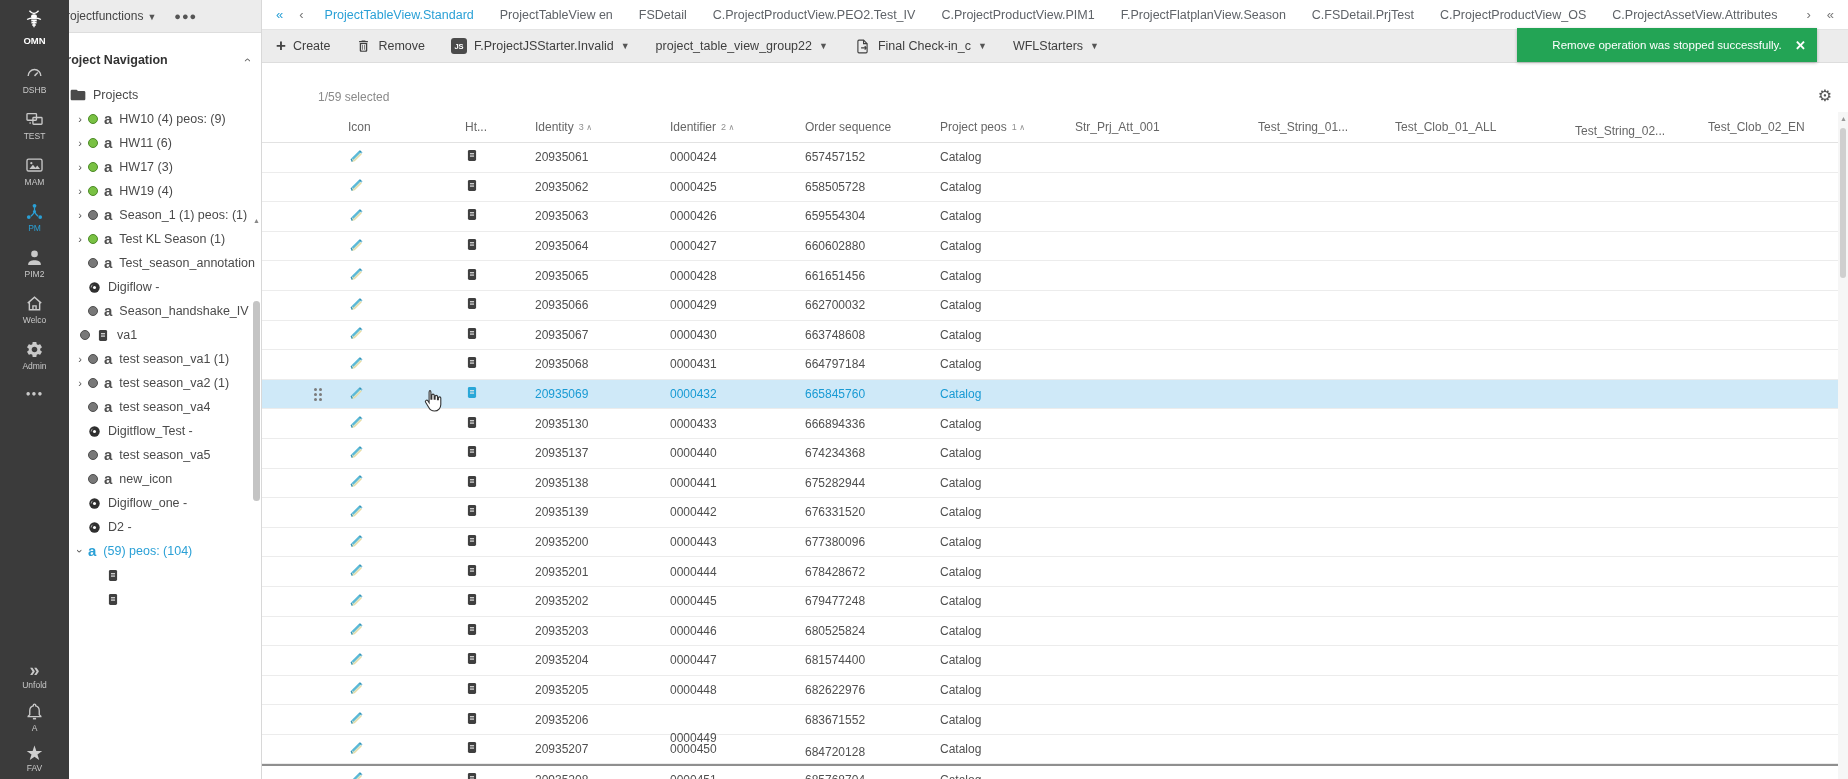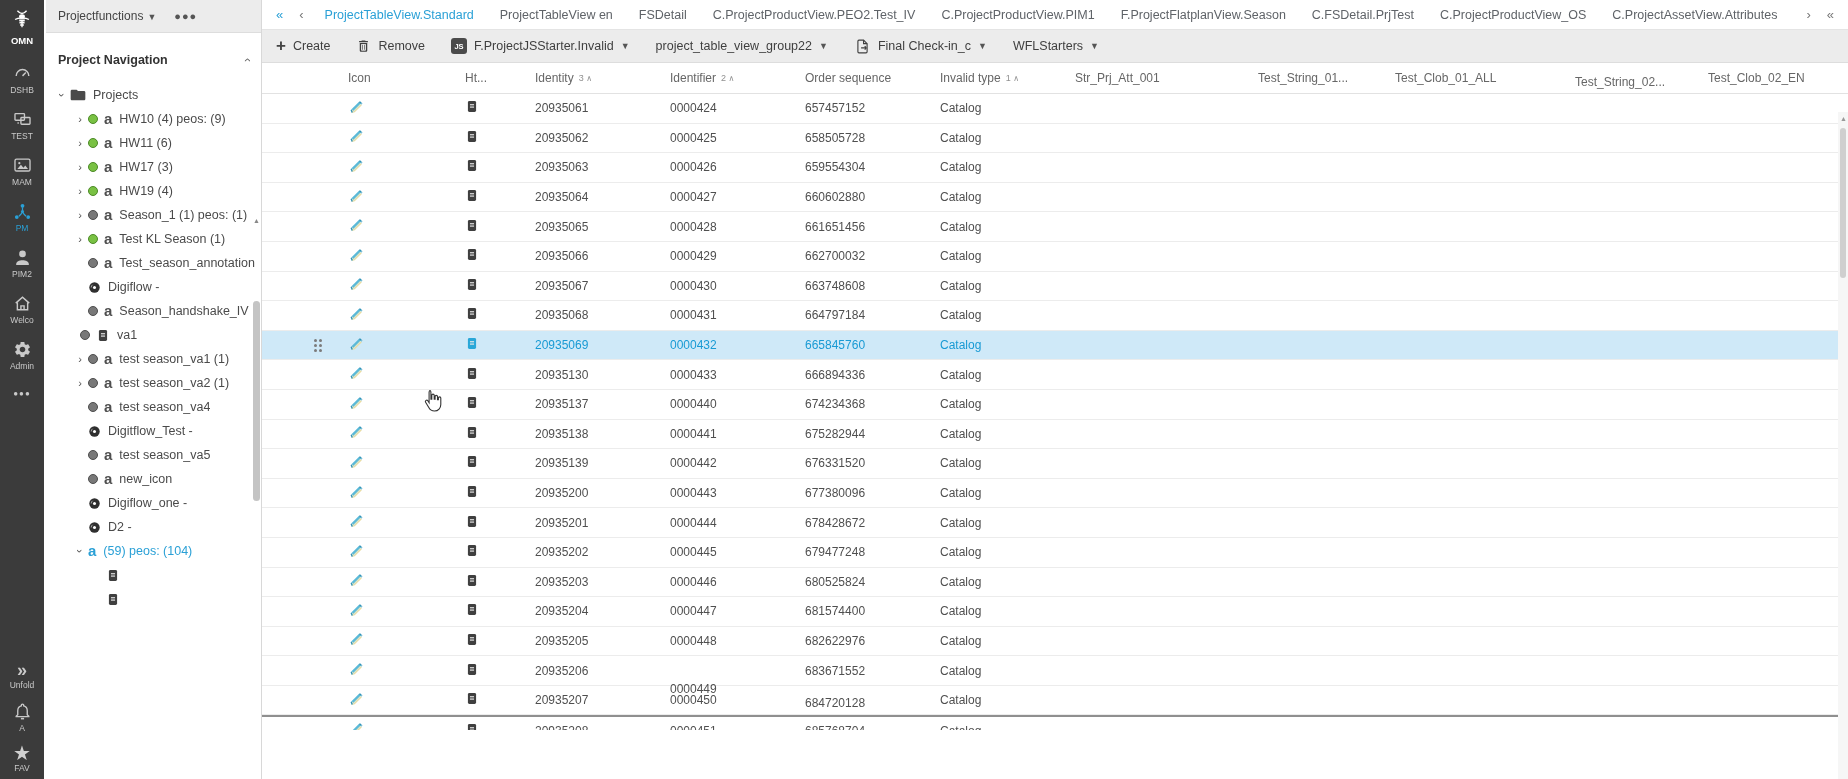--- a/index.html
+++ b/index.html
@@ -1,20 +1,20 @@
 <!DOCTYPE html>
 <html style="--accent: #2aa0d6; --toast: #23a455; --sel-bg: #cfe9f8; --rail-bg: #3b3b3b;"><head>
 <meta charset="utf-8">
 <style>
   * { box-sizing: border-box; margin: 0; padding: 0; }
   html,body { width:1848px; height:779px; overflow:hidden; font-family:"Liberation Sans", sans-serif; background:#fff; }
   #app { position:relative; width:1848px; height:779px; }
 
   
-  #rail { position:absolute; left:0; top:0; bottom:0; width:44px; background:var(--rail-bg,#3b3b3b); display:flex; flex-direction:column; align-items:center; z-index:5; }
+  #rail { position:absolute; left:0; top:0; bottom:0; width:69px; background:var(--rail-bg,#3b3b3b); display:flex; flex-direction:column; align-items:center; z-index:5; }
   .rail-logo { margin-top:8px; color:#fff; display:flex; flex-direction:column; align-items:center; }
   .rail-logo .lbl { font-size:9.5px; font-weight:bold; margin-top:1px; }
   .rail-items { margin-top:18px; display:flex; flex-direction:column; align-items:center; gap:15px; }
   .rail-item { display:flex; flex-direction:column; align-items:center; color:#c9c9c9; cursor:pointer; width:46px; }
   .rail-item .lbl { font-size:8.5px; margin-top:2px; }
   .rail-item.active { color:var(--accent,#2aa0d6); }
   .rail-bottom { margin-top:auto; margin-bottom:6px; display:flex; flex-direction:column; align-items:center; gap:12px; }
   .glyph-ic { font-size:16px; line-height:16px; }
 
   
@@ -443,41 +443,45 @@
             </svg>
           </span>
           <span>Final Check-in_c</span>
           <span class="caret">▼</span>
         </div>
         <div class="tbtn">
           <span>WFLStarters</span>
           <span class="caret">▼</span>
         </div>
       </div>
+    <div class="inforow">
+      <span class="sel-info">1/59 selected</span>
+      <span class="gear">⚙</span>
+    </div>
     <div id="thead">
         <div class="hcell" style="width: 76px;"></div>
         <div class="hcell" style="width: 117px; flex: 0 0 117px;">
           <span>Icon</span>
         </div>
         <div class="hcell" style="width: 70px; flex: 0 0 70px;">
           <span>Ht...</span>
         </div>
         <div class="hcell" style="width: 135px; flex: 0 0 135px;">
           <span>Identity</span>
           <span class="sortb">3 <span class="ar">∧</span></span>
         </div>
         <div class="hcell" style="width: 135px; flex: 0 0 135px;">
           <span>Identifier</span>
           <span class="sortb">2 <span class="ar">∧</span></span>
         </div>
         <div class="hcell" style="width: 135px; flex: 0 0 135px;">
           <span>Order sequence</span>
         </div>
         <div class="hcell" style="width: 135px; flex: 0 0 135px;">
-          <span>Invalid type</span>
+          <span>Project peos</span>
           <span class="sortb">1 <span class="ar">∧</span></span>
         </div>
         <div class="hcell" style="width: 183px; flex: 0 0 183px;">
           <span>Str_Prj_Att_001</span>
         </div>
         <div class="hcell" style="width: 137px; flex: 0 0 137px;">
           <span>Test_String_01...</span>
         </div>
         <div class="hcell" style="width: 180px; flex: 0 0 180px;">
           <span>Test_Clob_01_ALL</span>
@@ -1115,20 +1119,24 @@
           <div class="cell" style="width: 133px; flex: 0 0 133px;"></div>
           <div class="cell" style="width: 140px; flex: 0 0 140px;"></div>
         </div>
       </div>
     <div class="vscroll">
       <span class="up">▲</span>
       <span class="thumb"></span>
     </div>
   </div>
 
+  <div id="toast">
+    <span>Remove operation was stopped successfully.</span>
+    <span class="close">✕</span>
+  </div>
 
   <div id="cursor">
     <svg width="24" height="26" viewBox="0 0 24 26">
       <path d="M9.5 2.5c.8 0 1.4.6 1.4 1.4v7.2h.9V7.3c0-.7.6-1.2 1.2-1.2s1.2.5 1.2 1.2v4h.9V8.6c0-.7.5-1.2 1.2-1.2s1.2.5 1.2 1.2v3.2h.9v-1.7c0-.7.5-1.2 1.2-1.2s1.2.5 1.2 1.2v6.3c0 3.5-2.5 6.6-6.3 6.6-3.2 0-4.6-1.4-5.7-3.5l-3.2-5.3c-.4-.6-.2-1.4.4-1.8.6-.4 1.4-.2 1.8.4l1.3 1.9V3.9c0-.8.6-1.4 1.4-1.4z" fill="#fff" stroke="#333" stroke-width="1.1"></path>
     </svg>
   </div>
 
 </div>
 
 </body></html>

